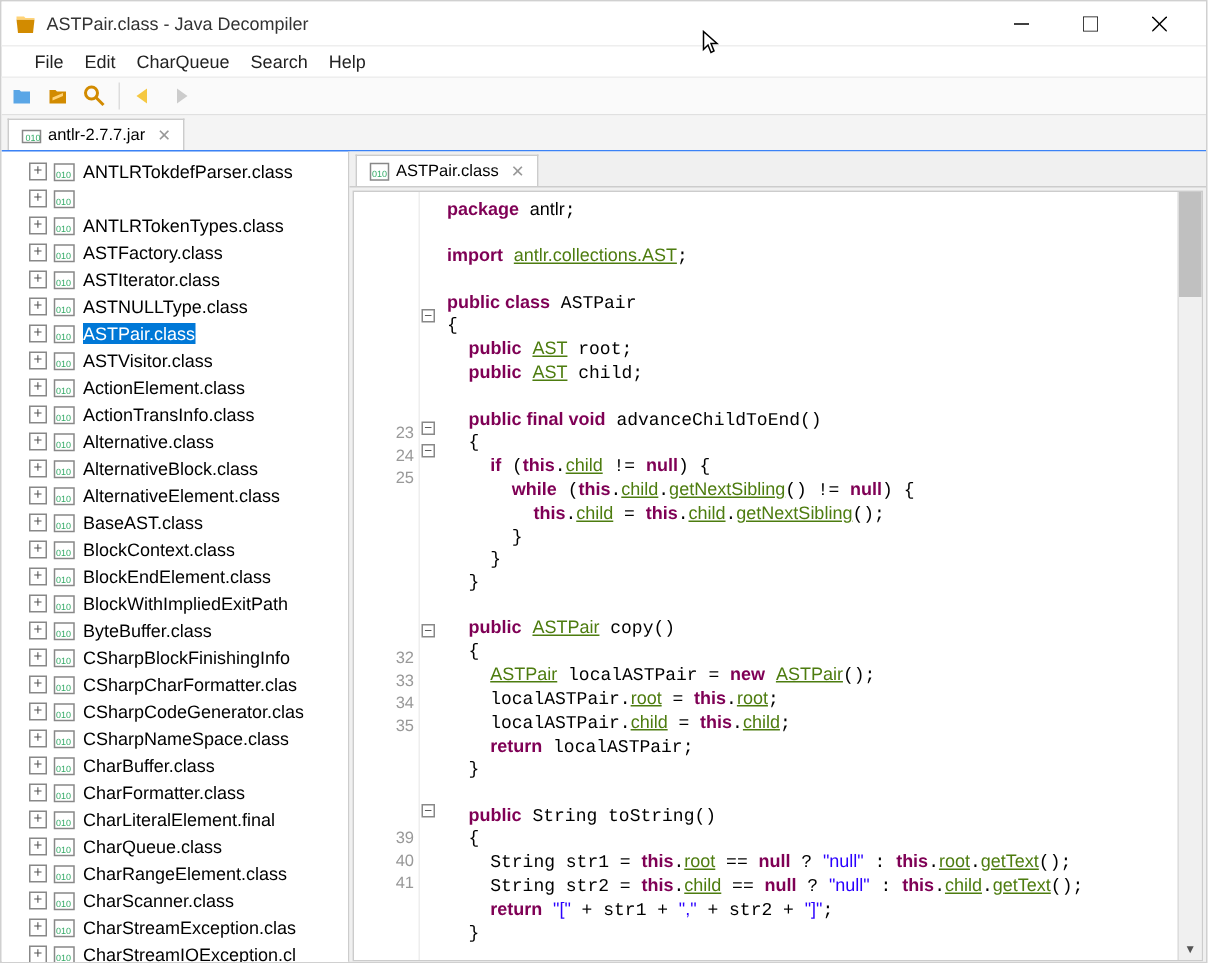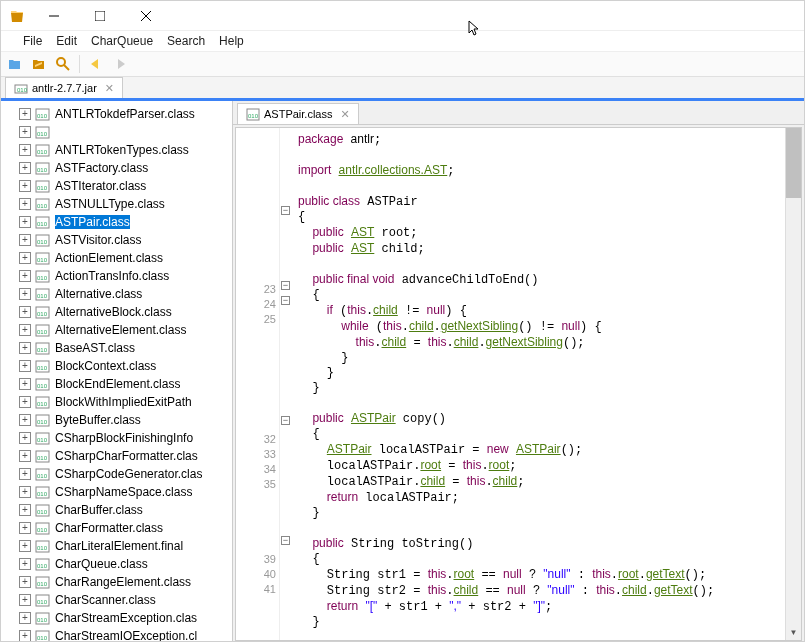--- a/index.html
+++ b/index.html
@@ -7,21 +7,21 @@
 .titlebar { height: 30px; display: flex; align-items: center; padding: 0 8px; background: #fff; border-bottom: 1px solid #eee; }
 .titlebar .title-icon { width: 16px; height: 16px; margin-right: 6px; color: #d28b00; }
 .titlebar .title { flex: 1; font-size: 12px; color: #333; }
 .win-btns { display: flex; gap: 0; }
 .win-btn { width: 46px; height: 30px; display: flex; align-items: center; justify-content: center; cursor: pointer; color: #000; }
 .menubar { height: 20px; display: flex; align-items: center; padding: 0 16px; gap: 2px; font-size: 12px; color: #222; }
 .menubar span { padding: 2px 6px; cursor: pointer; }
 .toolbar { height: 26px; display: flex; align-items: center; padding: 0 4px; gap: 4px; border-top: 1px solid #eee; border-bottom: 1px solid #e0e0e0; background: #fafafa; }
 .tool-btn { width: 20px; height: 20px; display: flex; align-items: center; justify-content: center; cursor: pointer; border-radius: 2px; }
 .tool-sep { width: 1px; height: 18px; background: #ddd; margin: 0 2px; }
-.jar-tab-bar { height: 24px; display: flex; align-items: flex-end; padding: 2px 4px 0; background: #f4f4f4; border-bottom: 3px solid #3b82f6; }
+.jar-tab-bar { height: 24px; display: flex; align-items: flex-end; padding: 2px 4px 0; background: #f4f4f4; border-bottom: 1px solid #3b82f6; }
 .jar-tab { display: flex; align-items: center; gap: 4px; padding: 3px 8px; background: #fff; border: 1px solid #ccc; border-bottom: none; font-size: 11px; font-family: "SimSun", monospace; }
 .jar-tab .tab-icon { width: 14px; height: 14px; }
 .content { display: flex; height: calc(642px - 30px - 20px - 26px - 24px); }
 .tree-panel { width: 232px; border-right: 1px solid #ccc; overflow-y: scroll; overflow-x: hidden; background: #fff; }
 .tree { padding: 4px 2px; font-family: "SimSun", "MS Gothic", monospace; font-size: 12px; }
 .tree-row { display: flex; align-items: center; height: 18px; padding-left: 16px; white-space: nowrap; cursor: pointer; }
 .tree-row .expander { width: 12px; height: 12px; border: 1px solid #888; display: flex; align-items: center; justify-content: center; font-size: 10px; line-height: 1; color: #555; background: #fff; margin-right: 2px; flex-shrink: 0; }
 .tree-row .file-icon { width: 16px; height: 14px; margin: 0 4px 0 2px; flex-shrink: 0; }
 .tree-row .fname { overflow: hidden; text-overflow: clip; }
 .tree-row.selected .fname { background: #0078d7; color: #fff; }
@@ -33,37 +33,38 @@
 .gutter { width: 44px; border-right: 1px solid #eee; padding-top: 4px; font-family: "Consolas", monospace; font-size: 11px; color: #999; text-align: right; position: relative; }
 .gutter .ln { height: 15px; line-height: 15px; padding-right: 3px; }
 .fold-col { width: 12px; position: relative; }
 .fold { position: absolute; left: 1px; width: 9px; height: 9px; border: 1px solid #888; background: #fff; display: flex; align-items: center; justify-content: center; font-size: 9px; line-height: 1; color: #555; }
 .code { flex: 1; padding: 4px 6px; font-family: "Consolas", "Courier New", monospace; font-size: 12px; line-height: 15px; white-space: pre; overflow: hidden; }
 .code-scroll { width: 16px; border-left: 1px solid #ddd; background: #f0f0f0; position: relative; }
 .code-scroll .thumb { position: absolute; top: 0; left: 0; right: 0; height: 70px; background: #c0c0c0; }
 .code-scroll .arrow { position: absolute; left: 0; right: 0; height: 16px; display: flex; align-items: center; justify-content: center; font-size: 8px; color: #555; }
 .code-scroll .arrow.up { top: 0; }
 .code-scroll .arrow.down { bottom: 0; }
-.kw { color: #7f0055; font-weight: normal; }
+.kw { color: #7f0055; font-weight: bold; }
 .link { text-decoration: underline; color: #4d7c0f; }
 .str { color: #2a00ff; }
 .pkg { color: #000; }
 .close-x { font-family: "SimSun", sans-serif; color: #999; margin-left: 4px; cursor: pointer; }
 .cursor-ptr { position: absolute; left: 468px; top: 20px; font-size: 14px; pointer-events: none; }
 </style>
 </head>
 <body>
 
 <div class="titlebar">
   <span class="title-icon">
     <svg viewBox="0 0 16 16" width="16" height="16">
         <path fill="#d28b00" d="M2 5h12l-1 9H3z"></path>
         <path fill="#ffd377" d="M2 5V3h5l1 1h6v1z"></path>
       </svg>
   </span>
+  <span class="title">ASTPair.class - Java Decompiler</span>
   <div class="cursor-ptr">
     <svg width="14" height="18" viewBox="0 0 14 18">
         <path fill="#fff" stroke="#000" stroke-width="1" d="M1 1 L1 13 L4 10 L6 15 L8 14 L6 9 L10 9 Z"></path>
       </svg>
   </div>
   <div class="win-btns">
     <div class="win-btn">
         <svg width="10" height="10">
           <line x1="0" y1="5" x2="10" y2="5" stroke="#000"></line>
         </svg>

